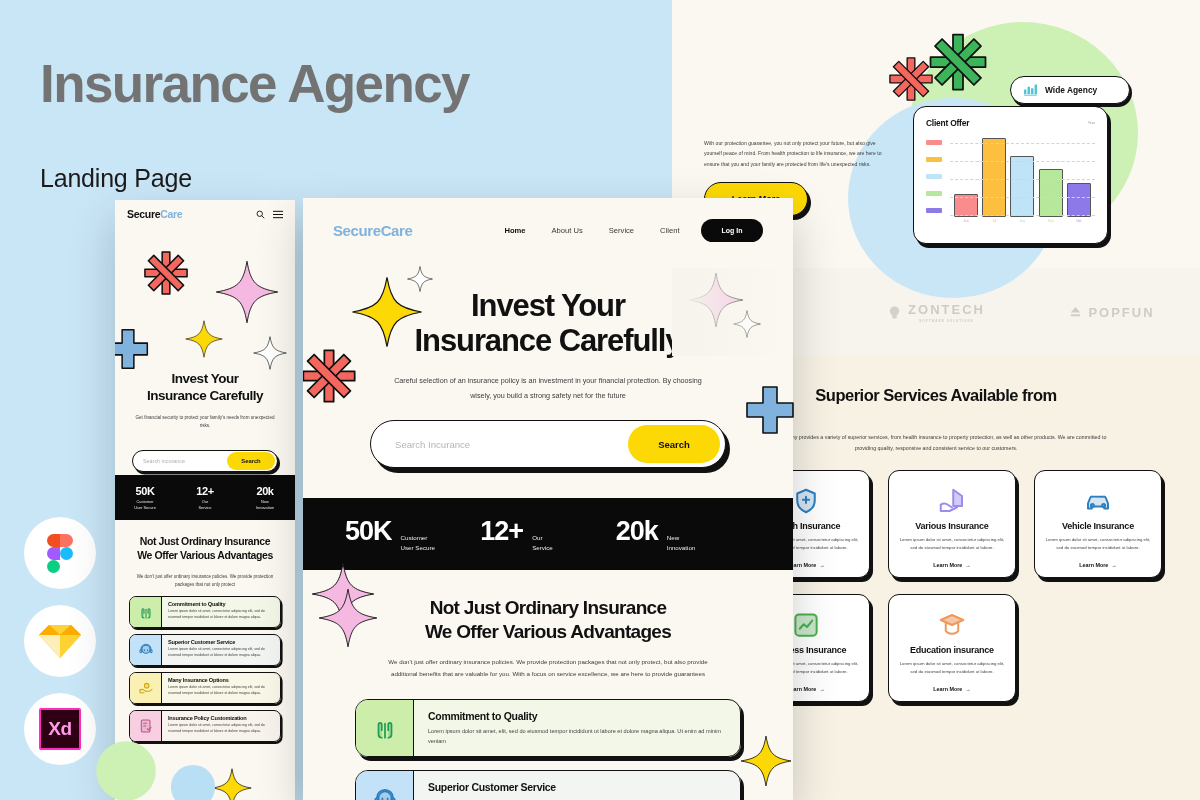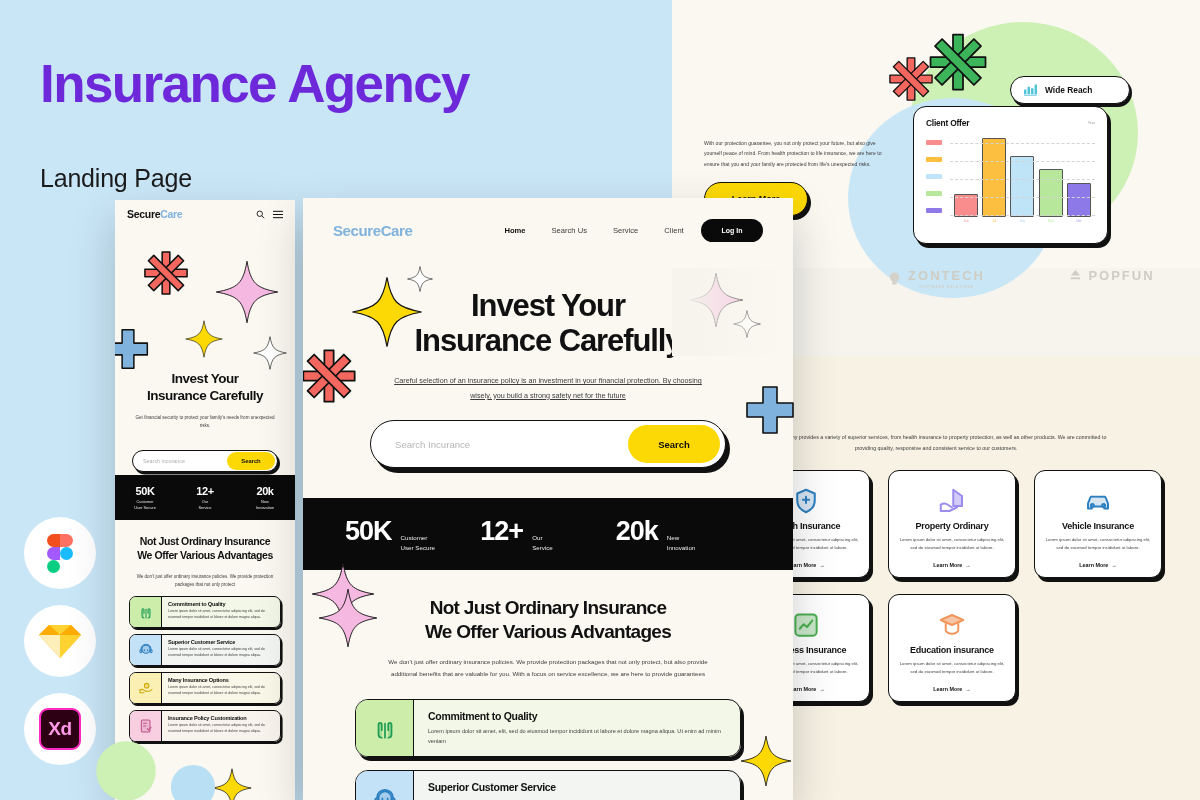--- a/index.html
+++ b/index.html
@@ -26,21 +26,21 @@
     background:#cdf0b4; border-radius:50%;
   }
   .blob-blue {
     position:absolute; left:848px; top:98px; width:210px; height:200px;
     background:#c9e6f7; border-radius:50%;
   }
 
   
   .hero-title {
     position:absolute; left:40px; top:56px; width:600px;
-    font-size:53px; font-weight:800; letter-spacing:-1.6px; color:#6d28d9;
+    font-size:53px; font-weight:800; letter-spacing:-1.6px; color:#737373;
     line-height:1.04;
   }
   .hero-sub {
     position:absolute; left:40px; top:124px;
     font-size:25px; font-weight:400; color:#1b1b1b; letter-spacing:-0.2px;margin-top:40px;
   }
 
   
   .badges { position:absolute; left:24px; top:517px; width:72px; }
   .badge {
@@ -48,21 +48,21 @@
     margin-bottom:16px; display:flex; align-items:center; justify-content:center;
   }
   .fig { position:relative; width:26px; height:38px; }
   .fig i { position:absolute; display:block; }
   .fig .a { width:13px; height:13px; left:0; top:0; background:#f24e1e; border-radius:6.5px 0 0 6.5px; }
   .fig .b { width:13px; height:13px; left:13px; top:0; background:#ff7262; border-radius:0 6.5px 6.5px 0; }
   .fig .c { width:13px; height:13px; left:0; top:13px; background:#a259ff; border-radius:6.5px 0 0 6.5px; }
   .fig .d { width:13px; height:13px; left:13px; top:13px; background:#1abcfe; border-radius:50%; }
   .fig .e { width:13px; height:13px; left:0; top:26px; background:#0acf83; border-radius:50%; }
   .xd {
-    width:42px; height:42px; border-radius:9px; background:#2e0014;
+    width:42px; height:42px; border-radius:2px; background:#2e0014;
     border:2px solid #ff2bc2; color:#ff9ae8; font-size:19px; font-weight:700;
     display:flex; align-items:center; justify-content:center; letter-spacing:-0.5px;
   }
 
   
   .mock { position:absolute; background:#faf8f1; overflow:hidden; }
   .shadow-lg { box-shadow: 0 18px 44px rgba(0,0,0,.20); }
 
   
   .mobile { left:115px; top:200px; width:180px; height:600px; }
@@ -100,21 +100,21 @@
   .desktop { left:303px; top:198px; width:490px; height:602px; }
   .d-nav { height:64px; display:flex; align-items:center; padding:0 30px; }
   .d-logo { font-size:15px; font-weight:800; letter-spacing:-0.4px; color:#111; }
   .d-logo span { color:#7fb2dd; }
   .d-menu { display:flex; gap:26px; margin-left:68px; }
   .d-menu a { font-size:7.6px; color:#3a3a3a; text-decoration:none; }
   .d-menu a.active { color:#111; font-weight:700;margin-left:24px; }
   .d-login { margin-left:auto; width:62px; height:23px; background:#0a0a0a; color:#fff; border-radius:12px; display:flex; align-items:center; justify-content:center; font-size:7px; font-weight:700; }
   .d-hero { position:relative; height:236px; }
   .d-h1 { position:absolute; left:45px; top:26px; width:400px; text-align:center; font-size:31px; font-weight:800; line-height:1.14; letter-spacing:-1.1px; color:#111; }
-  .d-p { position:absolute; left:80px; top:112px; width:330px; text-align:center; font-size:7.2px; line-height:2.05; color:#3b3b3b;text-decoration:underline; }
+  .d-p { position:absolute; left:80px; top:112px; width:330px; text-align:center; font-size:7.2px; line-height:2.05; color:#3b3b3b; }
   .d-search {
     position:absolute; left:67px; top:158px; width:356px; height:48px;
     background:#fff; border:1.6px solid #111; border-radius:24px; display:flex; align-items:center;
     box-shadow:4px 5px 0 #111;
   }
   .d-search .ph { font-size:9.6px; color:#b5b5b5; padding-left:24px; flex:1; }
   .d-search .btn { width:92px; height:38px; margin-right:5px; background:#fcd904; border-radius:19px; display:flex; align-items:center; justify-content:center; font-size:9.5px; font-weight:700; color:#111; }
   .d-stats { height:72px; background:#0a0a0a; display:flex; align-items:center; padding:0 42px; }
   .d-stat { flex:1; display:flex; align-items:baseline; gap:9px; }
   .d-stat .n { color:#fff; font-size:27px; font-weight:800; letter-spacing:-1px; }
@@ -160,21 +160,21 @@
   .chart-legend { width:24px; display:flex; flex-direction:column; justify-content:space-between; padding:3px 0 22px 0; }
   .chart-legend i { display:block; width:16px; height:5px; border-radius:1px; }
   .chart-plot { flex:1; position:relative; }
   .grid-l { position:absolute; left:0; right:0; border-top:1px dashed #d4d4d4; }
   .bars { position:absolute; left:2px; right:2px; bottom:12px; top:2px; display:flex; align-items:flex-end; justify-content:space-around; }
   .bar-w { width:17%; display:flex; flex-direction:column; align-items:center; }
   .bar { width:100%; border:1px solid #555; border-radius:1px; }
   .bar-l { font-size:3.2px; margin-top:2px; }
 
   
-  .logos { position:absolute; left:672px; top:268px; width:528px; height:88px; display:flex; align-items:flex-start; }
+  .logos { position:absolute; left:672px; top:268px; width:528px; height:88px; display:flex; align-items:center; }
   .logo-item { flex:1; text-align:center; color:#cfccc3; font-weight:800; letter-spacing:2px; font-size:13px; display:flex; align-items:center; justify-content:center; gap:6px; }
   .logo-item .sm { font-size:3.1px; letter-spacing:1px; display:block; margin-top:2px; font-weight:600; }
   .fade-left { position:absolute; left:672px; top:268px; width:120px; height:88px; background:linear-gradient(90deg,#f6f4ed 10%,rgba(246,244,237,0)); z-index:3; }
 
   
   .sv-t { position:absolute; left:756px; top:385px; width:360px; text-align:center; font-size:16.5px; font-weight:800; line-height:1.28; letter-spacing:-0.5px; color:#111; }
   .sv-p { position:absolute; left:760px; top:432px; width:352px; text-align:center; font-size:5.3px; line-height:2.1; color:#3a3a3a; }
   .sv-grid { position:absolute; left:742px; top:470px; width:420px; display:flex; flex-wrap:wrap; gap:16px 18px; }
   .sv-card {
     width:128px; height:108px; border:1.5px solid #111; border-radius:11px;
@@ -253,21 +253,21 @@
   </svg>
 
   <div class="wide-reach">
     <svg width="13" height="12" viewBox="0 0 14 13">
       <rect x="0" y="6" width="2.6" height="5" fill="#4fc3d9"></rect>
       <rect x="3.8" y="3" width="2.6" height="8" fill="#4fc3d9"></rect>
       <rect x="7.6" y="4.6" width="2.6" height="6.4" fill="#4fc3d9"></rect>
       <rect x="11.4" y="0.6" width="2.6" height="10.4" fill="#4fc3d9"></rect>
       <rect x="0" y="11.6" width="14" height="1" fill="#4fc3d9"></rect>
     </svg>
-    <span class="t">Wide Reach</span>
+    <span class="t">Wide Agency</span>
   </div>
 
   <div class="chart-card">
     <div class="chart-head">
       <span class="ttl">Client Offer</span>
       <span class="yr">Year</span>
     </div>
     <div class="chart-body">
       <div class="chart-legend" id="chart-legend">
           <i style="background:#f98d8d" title="Jun"></i>
@@ -326,20 +326,21 @@
       <svg width="13" height="13" viewBox="0 0 14 14">
         <polygon points="7,1 12,7 2,7" fill="#cfccc3"></polygon>
         <rect x="2" y="9" width="10" height="2" fill="#cfccc3"></rect>
       </svg>
       <span>POPFUN</span>
     </div>
   </div>
   <div class="fade-left"></div>
 
   <div class="sv-t">
+    <div>Superior Services Available from</div>
   </div>
   <div class="sv-p">Our company provides a variety of superior services, from health insurance to property protection, as well as other products. We are committed to providing quality, responsive and consistent service to our customers.</div>
   <div class="sv-grid" id="sv-grid">
       <div class="sv-card ">
      <div class="icw">
           <svg width="30" height="30" viewBox="0 0 24 24" fill="none" stroke="#2c7fc0" stroke-width="1.6" stroke-linejoin="round" stroke-linecap="round">
             <path d="M12 3l7 3v5.5c0 4.3-2.9 7.7-7 9.5-4.1-1.8-7-5.2-7-9.5V6z" fill="#2c7fc0" fill-opacity=".2"></path>
             <path d="M12 8.5v5M9.5 11h5"></path>
           </svg>
         </div>
@@ -348,21 +349,21 @@
      <span class="lm">Learn More &nbsp;→</span>
    </div>
       <div class="sv-card ">
      <div class="icw">
           <svg width="30" height="30" viewBox="0 0 24 24" fill="none" stroke="#9b8ced" stroke-width="1.6" stroke-linejoin="round" stroke-linecap="round">
             <path d="M13 3l7 5v8h-7z" fill="#9b8ced" fill-opacity=".45"></path>
             <path d="M3 15c2-1.4 4-1.2 6 .2l3 2"></path>
             <path d="M3 15v5h7l6-3"></path>
           </svg>
         </div>
-     <b>Property Ordinary</b>
+     <b>Various Insurance</b>
      <p>Lorem ipsum dolor sit amet, consectetur adipiscing elit, sed do eiusmod tempor incididunt ut labore.</p>
      <span class="lm">Learn More &nbsp;→</span>
    </div>
       <div class="sv-card ">
      <div class="icw">
           <svg width="30" height="30" viewBox="0 0 24 24" fill="none" stroke="#2c7fc0" stroke-width="1.6" stroke-linejoin="round" stroke-linecap="round">
             <path d="M4 14l1.6-4.2A2 2 0 017.5 8.5h9a2 2 0 011.9 1.3L20 14v4h-3v-1.6H7V18H4z" fill="#2c7fc0" fill-opacity=".2"></path>
             <circle cx="7.5" cy="15.5" r="1.2"></circle>
             <circle cx="16.5" cy="15.5" r="1.2"></circle>
           </svg>
@@ -530,21 +531,21 @@
 
   <svg class="dec" style="left:95px;top:740px;" width="62" height="62" viewBox="0 0 100 100">
     <circle cx="50" cy="50" r="48" fill="#cdf0b4"></circle>
   </svg>
 
   <div class="mock desktop shadow-lg">
     <div class="d-nav">
       <span class="d-logo"><span>Secure</span><span>Care</span></span>
       <span class="d-menu" id="d-menu">
           <a href="#" class="active">Home</a>
-          <a href="#" class="">Search Us</a>
+          <a href="#" class="">About Us</a>
           <a href="#" class="">Service</a>
           <a href="#" class="">Client</a>
         </span>
       <span class="d-login">Log In</span>
     </div>
 
     <div class="d-hero">
       <svg style="position:absolute;left:48px;top:14px;" width="72" height="72" viewBox="0 0 100 100">
         <path d="M50 2 C56 36 64 44 98 50 C64 56 56 64 50 98 C44 64 36 56 2 50 C36 44 44 36 50 2Z" fill="#fcd904" stroke="#111" stroke-width="1.6"></path>
       </svg>

